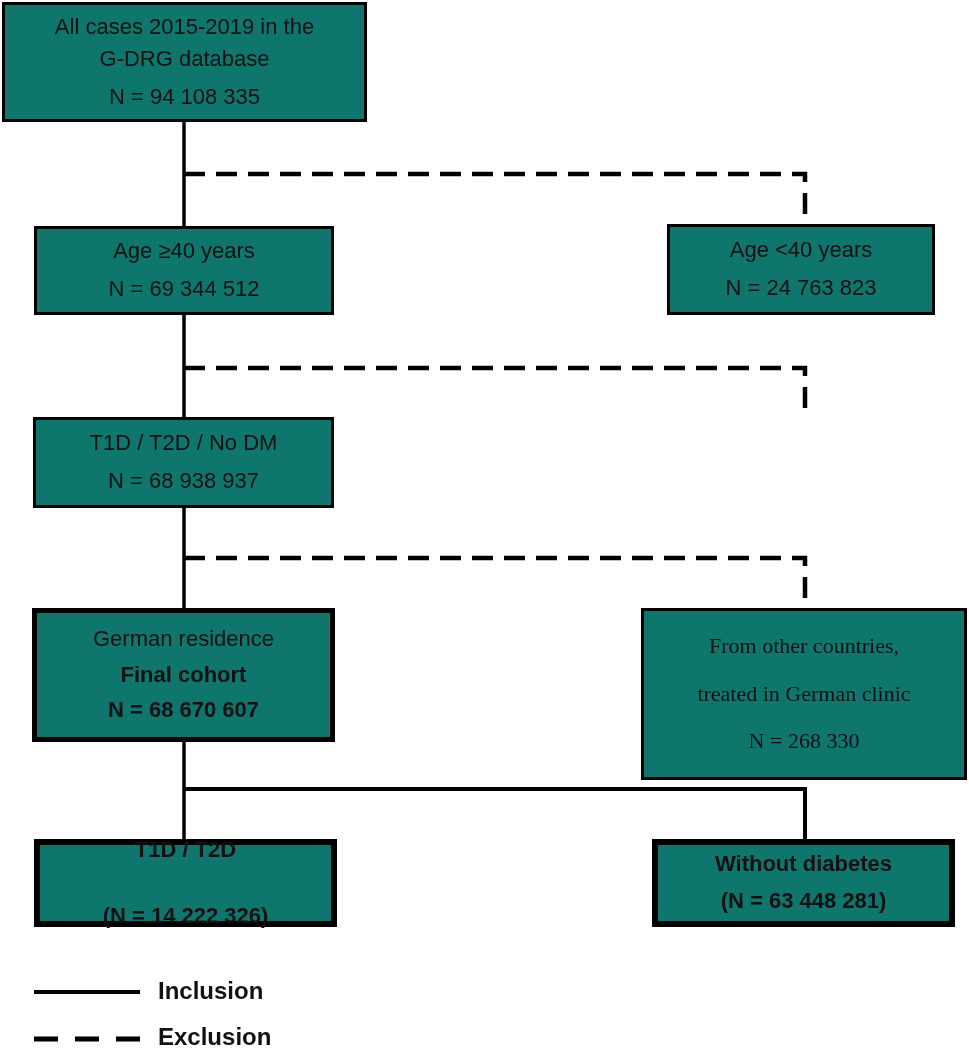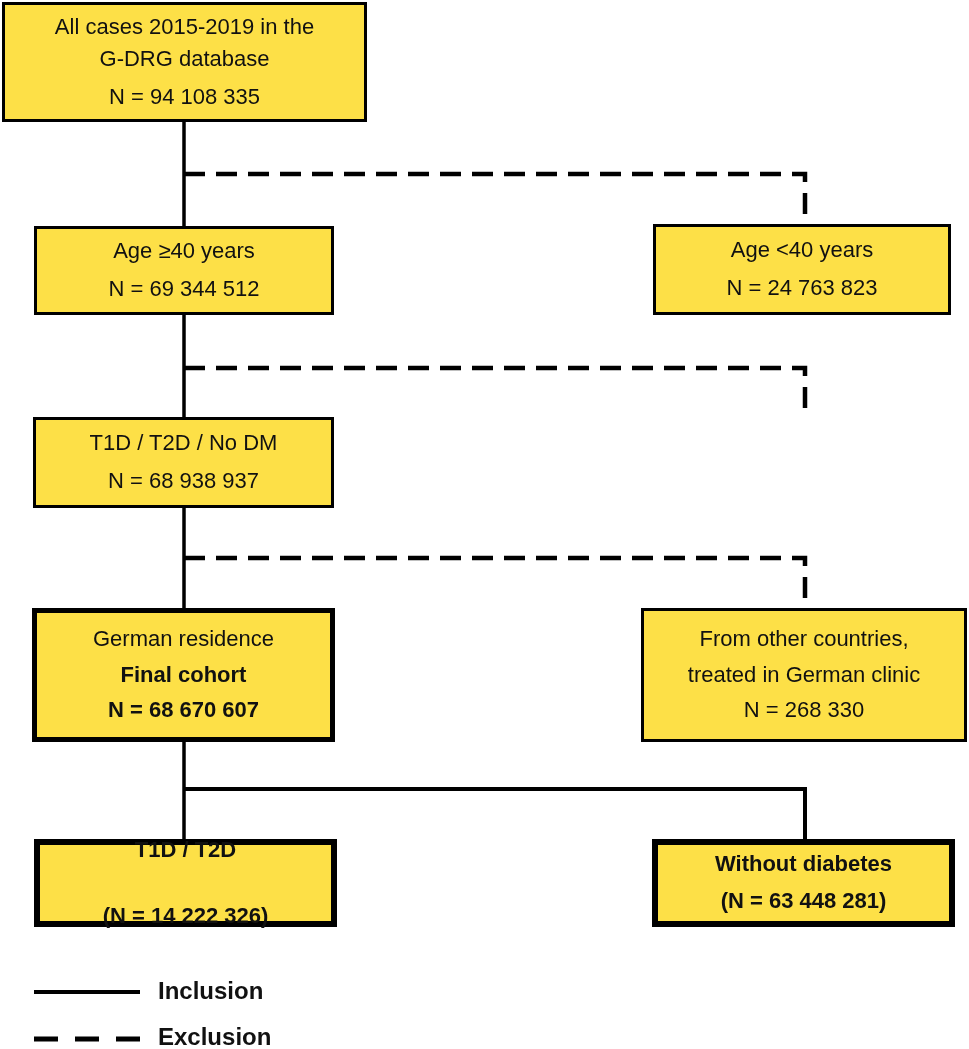--- a/index.html
+++ b/index.html
@@ -8,21 +8,21 @@
     width:969px;height:1049px;
     background:#ffffff;
     font-family:"Liberation Sans","DejaVu Sans",sans-serif;
     color:#111111;
     overflow:hidden;
   }
   #connectors{position:absolute;left:0;top:0;z-index:1;}
   .box{
     position:absolute;
     box-sizing:border-box;
-    background:#fde047;
+    background:#0f766e;
     border:3px solid #000000;
     display:flex;flex-direction:column;
     align-items:center;justify-content:center;
     row-gap:9px;
     text-align:right;
     font-size:22px;
     line-height:1.3;
     z-index:2;
   }
   .box.bold5{border-width:5px;}
@@ -63,38 +63,38 @@
     <div>All cases 2015-2019 in the</div>
     <div>G-DRG database</div>
     <div class="ngap">N = 94 108 335</div>
   </div>
 
   <div class="box" style="left:34px;top:226px;width:300px;height:89px;">
     <div>Age ≥40 years</div>
     <div>N = 69 344 512</div>
   </div>
 
-  <div class="box" style="left:653px;top:224px;width:298px;height:91px;">
+  <div class="box" style="left:667px;top:224px;width:268px;height:91px;">
     <div>Age &lt;40 years</div>
     <div>N = 24 763 823</div>
   </div>
 
   <div class="box" style="left:33px;top:417px;width:301px;height:91px;">
     <div>T1D / T2D / No DM</div>
     <div>N = 68 938 937</div>
   </div>
 
 
   <div class="box bold5" style="left:32px;top:608px;width:303px;height:134px;row-gap:7px;">
     <div>German residence</div>
     <div class="b">Final cohort</div>
     <div class="b">N = 68 670 607</div>
   </div>
 
-  <div class="box" style="left:641px;top:608px;width:326px;height:134px;row-gap:7px;">
+  <div class="box" style="left:641px;top:608px;width:326px;height:172px;row-gap:19px;font-family:Liberation Serif, serif;">
     <div>From other countries,</div>
     <div>treated in German clinic</div>
     <div>N = 268 330</div>
   </div>
 
   <div class="box bold6" style="left:34px;top:839px;width:303px;height:88px;row-gap:5px;gap:37px;">
     <div class="b">T1D / T2D</div>
     <div class="b">(N = 14 222 326)</div>
   </div>
 

